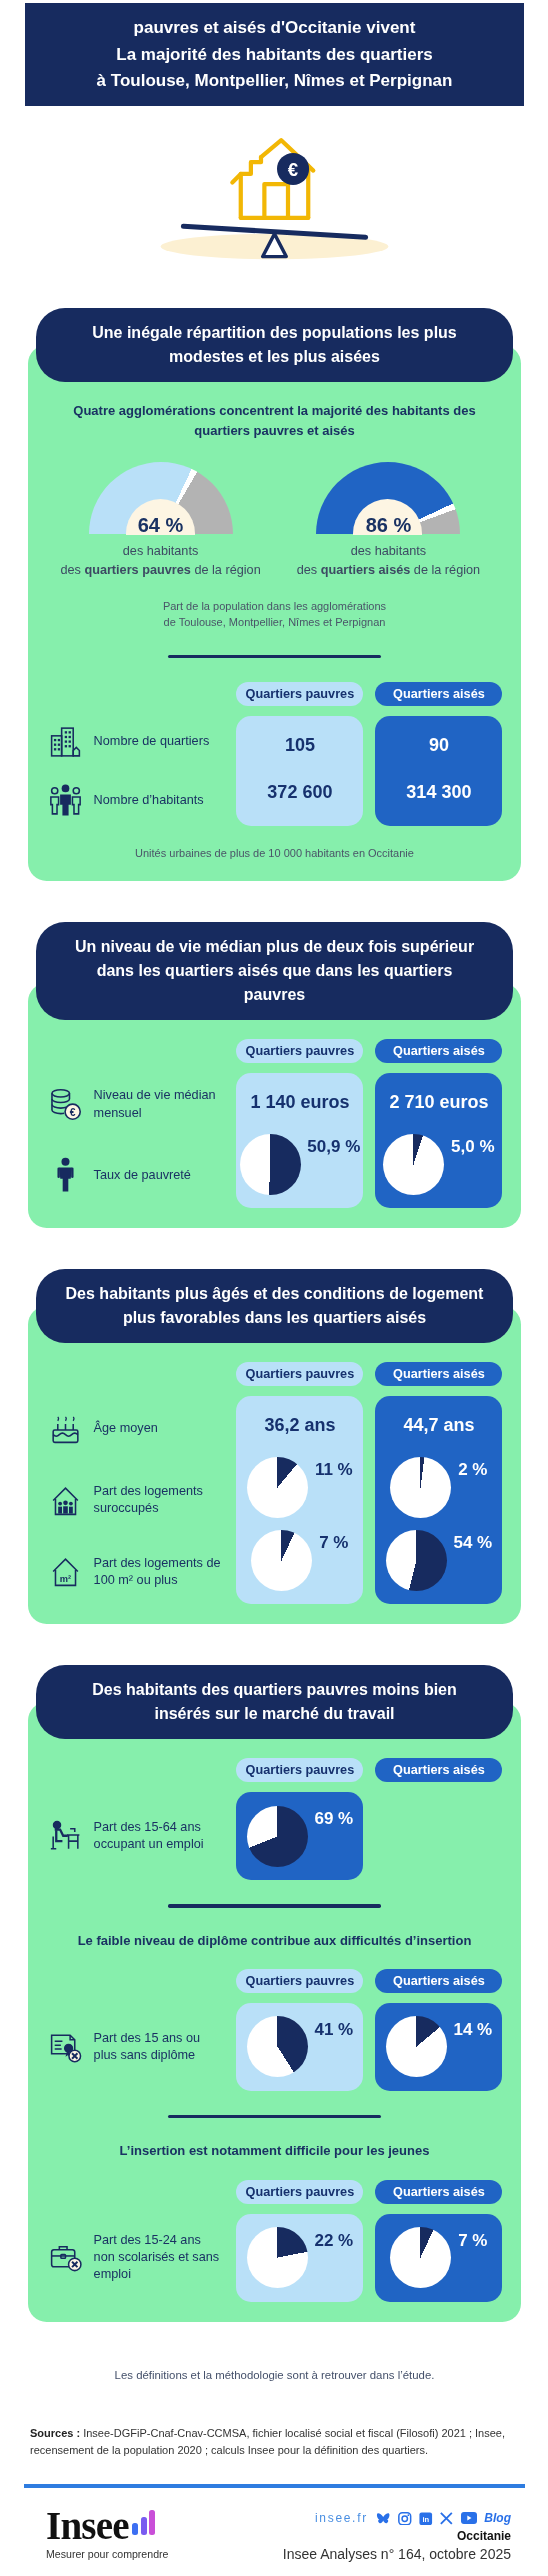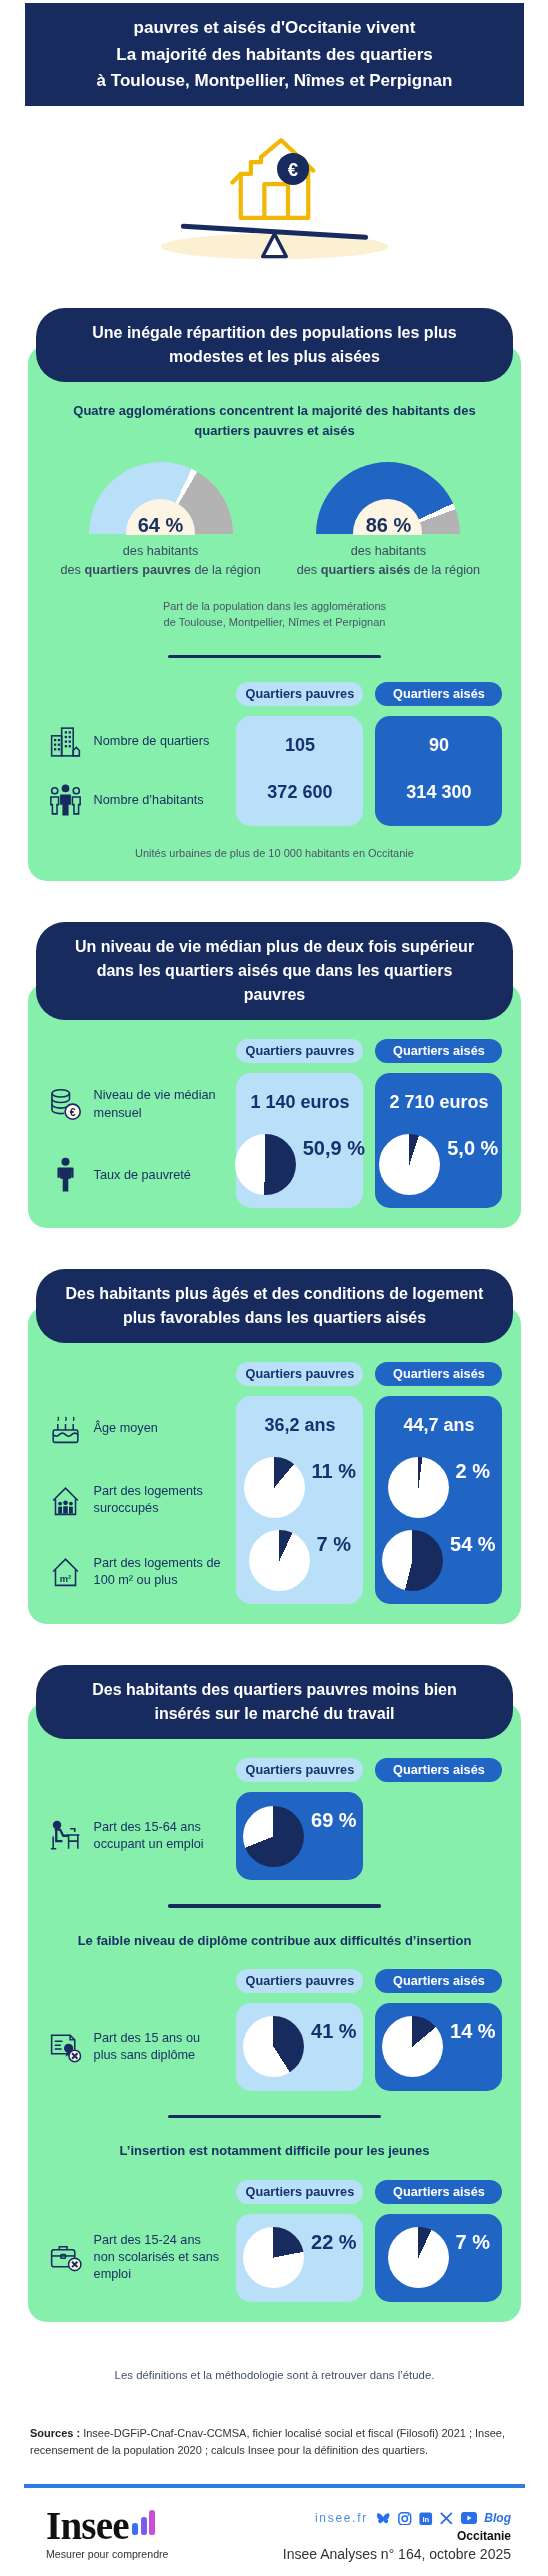--- a/index.html
+++ b/index.html
@@ -85,21 +85,21 @@
   .val-card{
     border-radius:15px;
     display:flex;flex-direction:column;align-items:center;
     padding:10px 8.4px 13.5px 8.4px;gap:8.4px;
   }
   .val-card.light{background:#b9e0f8;color:#16316e;}
   .val-card.dark{background:#2064c4;color:#fff;}
   .big-val{font-weight:bold;font-size:18px;min-height:39px;display:flex;align-items:center;justify-content:center;}
   .pie-wrap{display:flex;align-items:flex-start;gap:6.8px;margin-top:3.4px;}
   .pie{width:61px;height:61px;border-radius:50%;background:#fff;flex:0 0 61px;}
-  .pie-label{font-weight:bold;font-size:20px;margin-top:3.4px;white-space:nowrap;}
+  .pie-label{font-weight:bold;font-size:17px;margin-top:3.4px;white-space:nowrap;}
   .sub-head{
     text-align:center;font-weight:bold;color:#1a3263;font-size:13px;margin:3.4px 8.4px 18.6px 8.4px;line-height:1.45;
   }
 
   
   .definitions{text-align:center;color:#44506a;font-size:11.4px;margin:47px 34px 0 34px;}
   .sources{margin:44px 30px 0 30px;font-size:11px;color:#333;line-height:1.55;}
   .sources b{color:#222;}
   .footer-rule{height:4.2px;background:#2e7ce0;margin:25px 24px 0 24px;}
   .footer{display:flex;justify-content:space-between;align-items:flex-start;margin:20px 38px 0 46px;}

